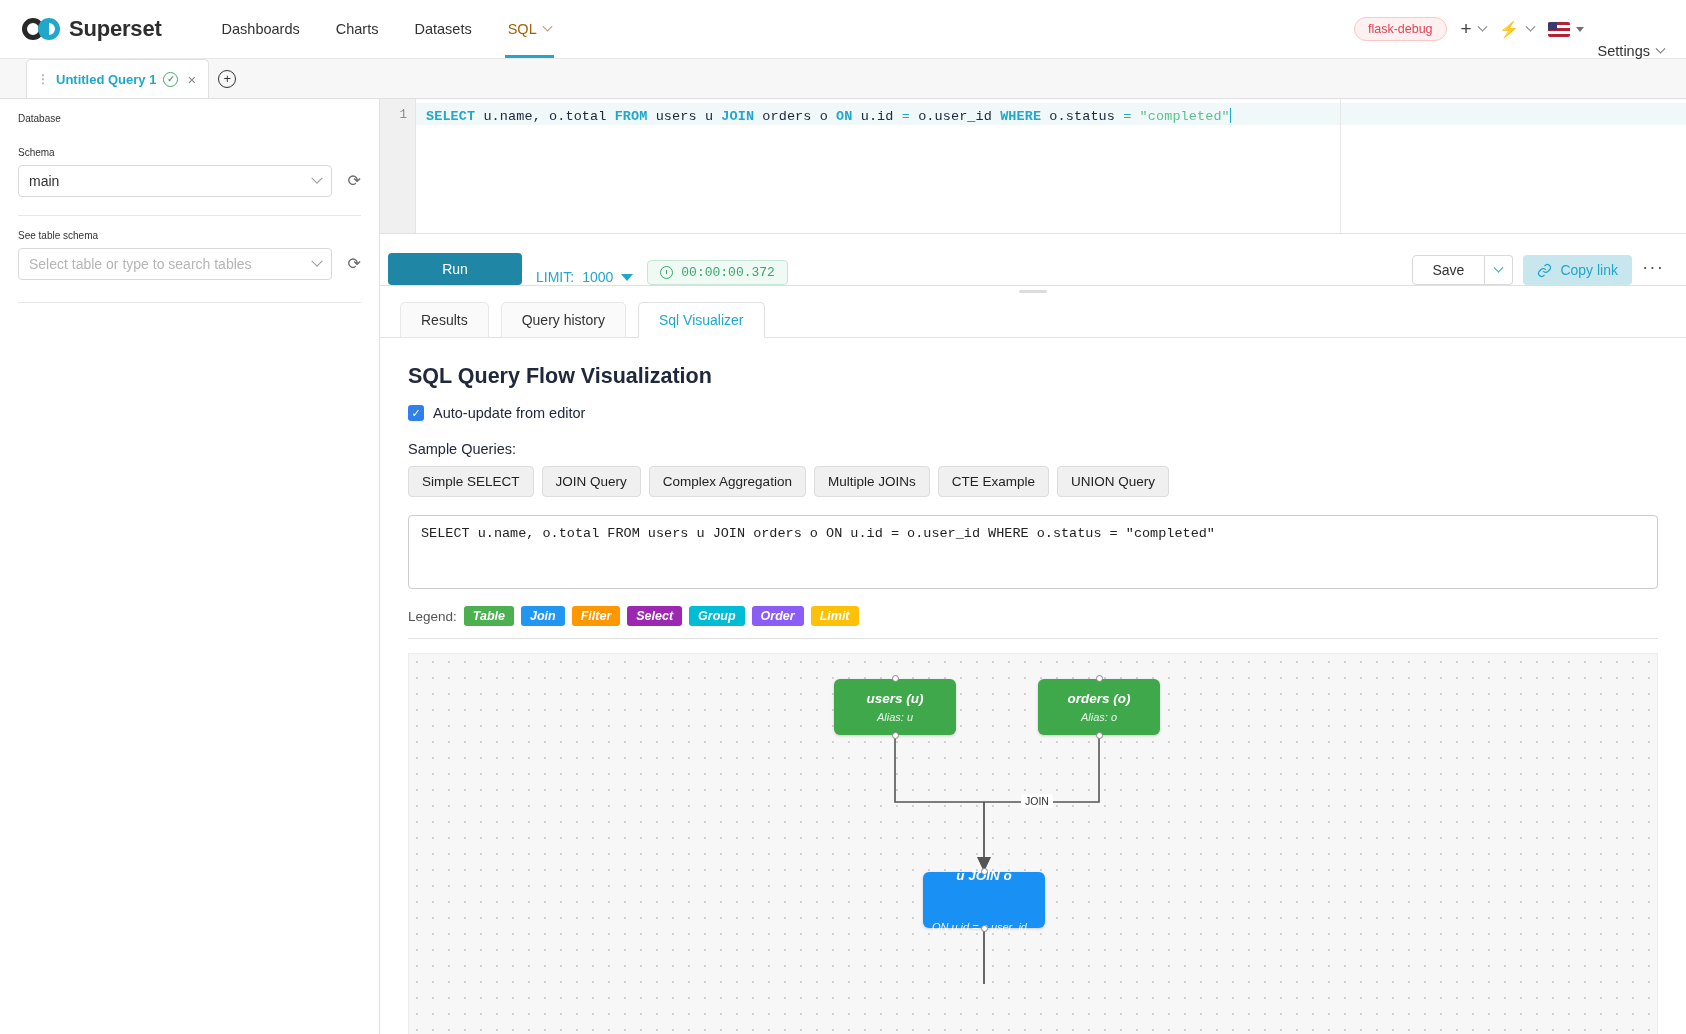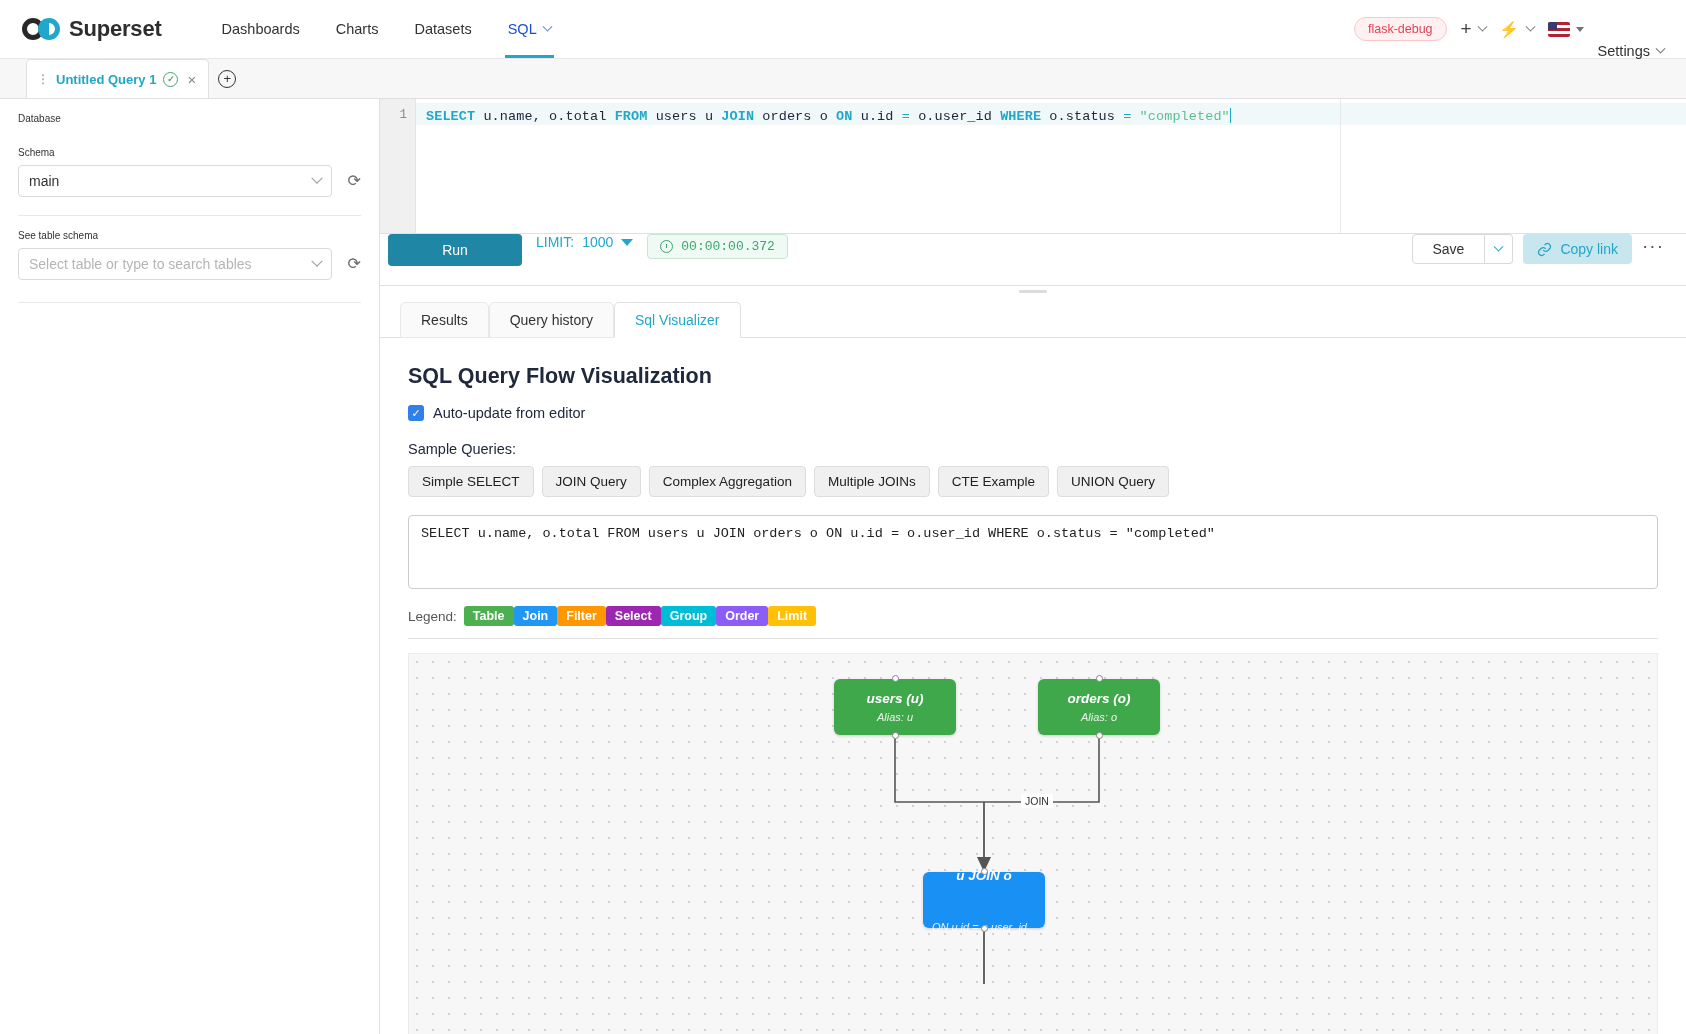--- a/index.html
+++ b/index.html
@@ -31,21 +31,21 @@
     content:""; position:absolute; left:-3px; top:-2px; width:9px; height:16px;
     background:#20a7c9; border-radius:2px 0 0 2px;
   }
   .brand-text { font-size: 22px; font-weight: 700; color: #2d2d2d; letter-spacing: -.2px; }
 
   .nav-links { display: flex; align-items: center; gap: 0; height: 100%; }
   .nav-link {
     font-size: 14.5px; color: #323232; padding: 0 18px; height: 100%;
     display: flex; align-items: center; cursor: pointer; position: relative;
   }
-  .nav-link.active { color: #1d4ed8; }
+  .nav-link.active { color: #a16207; }
   .nav-link.active::after {
     content: ""; position: absolute; left: 15px; right: 15px; bottom: 0;
     height: 3px; background: #20a7c9;
   }
   .caret-dn {
     display:inline-block; width:0;height:0; margin-left:6px;
     border-left:4px solid transparent; border-right:4px solid transparent;
     border-top:5px solid currentColor; opacity:.75;
   }
   .chev {
@@ -141,21 +141,21 @@
   .op { color: #20a7c9; }
   .caret-blink { display:inline-block; width:1px; height:15px; background:#20a7c9; vertical-align:-3px; }
   .ace-active-line {
     position:absolute; left:36px; right:0; top:4px; height:22px;
     background: rgba(225,240,245,.45); z-index:0;
   }
   .ace .code { position: relative; z-index: 1; }
   .ace-vsplit { position:absolute; left:960px; top:0; bottom:0; width:1px; background:#e8e8e8; }
 
   .toolbar {
-    height: 52px; display: flex; align-items: flex-start; padding: 0 22px 0 8px;
+    height: 52px; display: flex; align-items: flex-end; padding: 0 22px 0 8px;
     background: #fff; border-bottom: 1px solid #e0e0e0; gap: 14px;
   }
   .run-btn {
     background: #1f86a6; color: #fff; border: none; border-radius: 4px;
     width: 134px; height: 32px; font-size: 14px; cursor: pointer;
     font-family: inherit;
   }
   .limit-ctl { color: #20a7c9; font-size: 14px; display:flex; align-items:center; gap:8px; cursor:pointer; }
   .limit-ctl .tri { width:0;height:0;border-left:6px solid transparent;border-right:6px solid transparent;border-top:7px solid #20a7c9; }
   .timer {
@@ -183,21 +183,21 @@
     background:#c8e6ee; color:#20a7c9; border:none; border-radius:4px;
     padding: 7px 14px; font-size:14px; cursor:pointer; display:flex;align-items:center;gap:8px;
     font-family:inherit;
   }
   .more-dots { color:#555; font-size:19px; letter-spacing:1px; cursor:pointer; line-height:.6; padding-bottom:6px;}
 
   .drag-handle { height: 10px; display:flex;align-items:center;justify-content:center; background:#fff; }
   .drag-handle i { width: 28px; height:3px; background:#dcdcdc; border-radius:2px; display:block;}
 
   
-  .vtabs { display:flex; gap:0; padding: 6px 0 0 20px; border-bottom:1px solid #e0e0e0; background:#fff;}
+  .vtabs { display:flex; gap:12px; padding: 6px 0 0 20px; border-bottom:1px solid #e0e0e0; background:#fff;}
   .vtab {
     padding: 9px 20px; font-size:14px; color:#323232; cursor:pointer;
     border:1px solid transparent; border-radius:5px 5px 0 0; background:#fafafa;
     border-color:#e8e8e8; margin-bottom:-1px;
   }
   .vtab.active { color:#20a7c9; background:#fff; border-color:#e0e0e0; border-bottom-color:#fff; }
 
   
   .viz { flex:1; overflow:hidden; padding: 26px 28px 0 28px; position:relative; }
   .viz-title { font-size: 21.5px; font-weight: 700; margin: 0 0 16px 0; }
@@ -418,21 +418,21 @@
             <button class="sq-btn">Complex Aggregation</button>
             <button class="sq-btn">Multiple JOINs</button>
             <button class="sq-btn">CTE Example</button>
             <button class="sq-btn">UNION Query</button>
           </div>
 
         <textarea class="sql-area" id="sql-area" spellcheck="false" style="">SELECT u.name, o.total FROM users u JOIN orders o ON u.id = o.user_id WHERE o.status = "completed"</textarea>
 
         <div class="legend-row">
           <span>Legend:</span>
-          <span id="legend-items" style="display:flex;">
+          <span id="legend-items" style="display:flex;gap:7px;font-style:italic;">
               <span class="lg" style="background: rgb(76, 175, 80);">Table</span>
               <span class="lg" style="background: rgb(33, 150, 243);">Join</span>
               <span class="lg" style="background: rgb(255, 152, 0);">Filter</span>
               <span class="lg" style="background: rgb(156, 39, 176);">Select</span>
               <span class="lg" style="background: rgb(0, 188, 212);">Group</span>
               <span class="lg" style="background: #8b5cf6;">Order</span>
               <span class="lg" style="background: rgb(255, 193, 7);">Limit</span>
             </span>
         </div>
         <div class="hr-line"></div>

